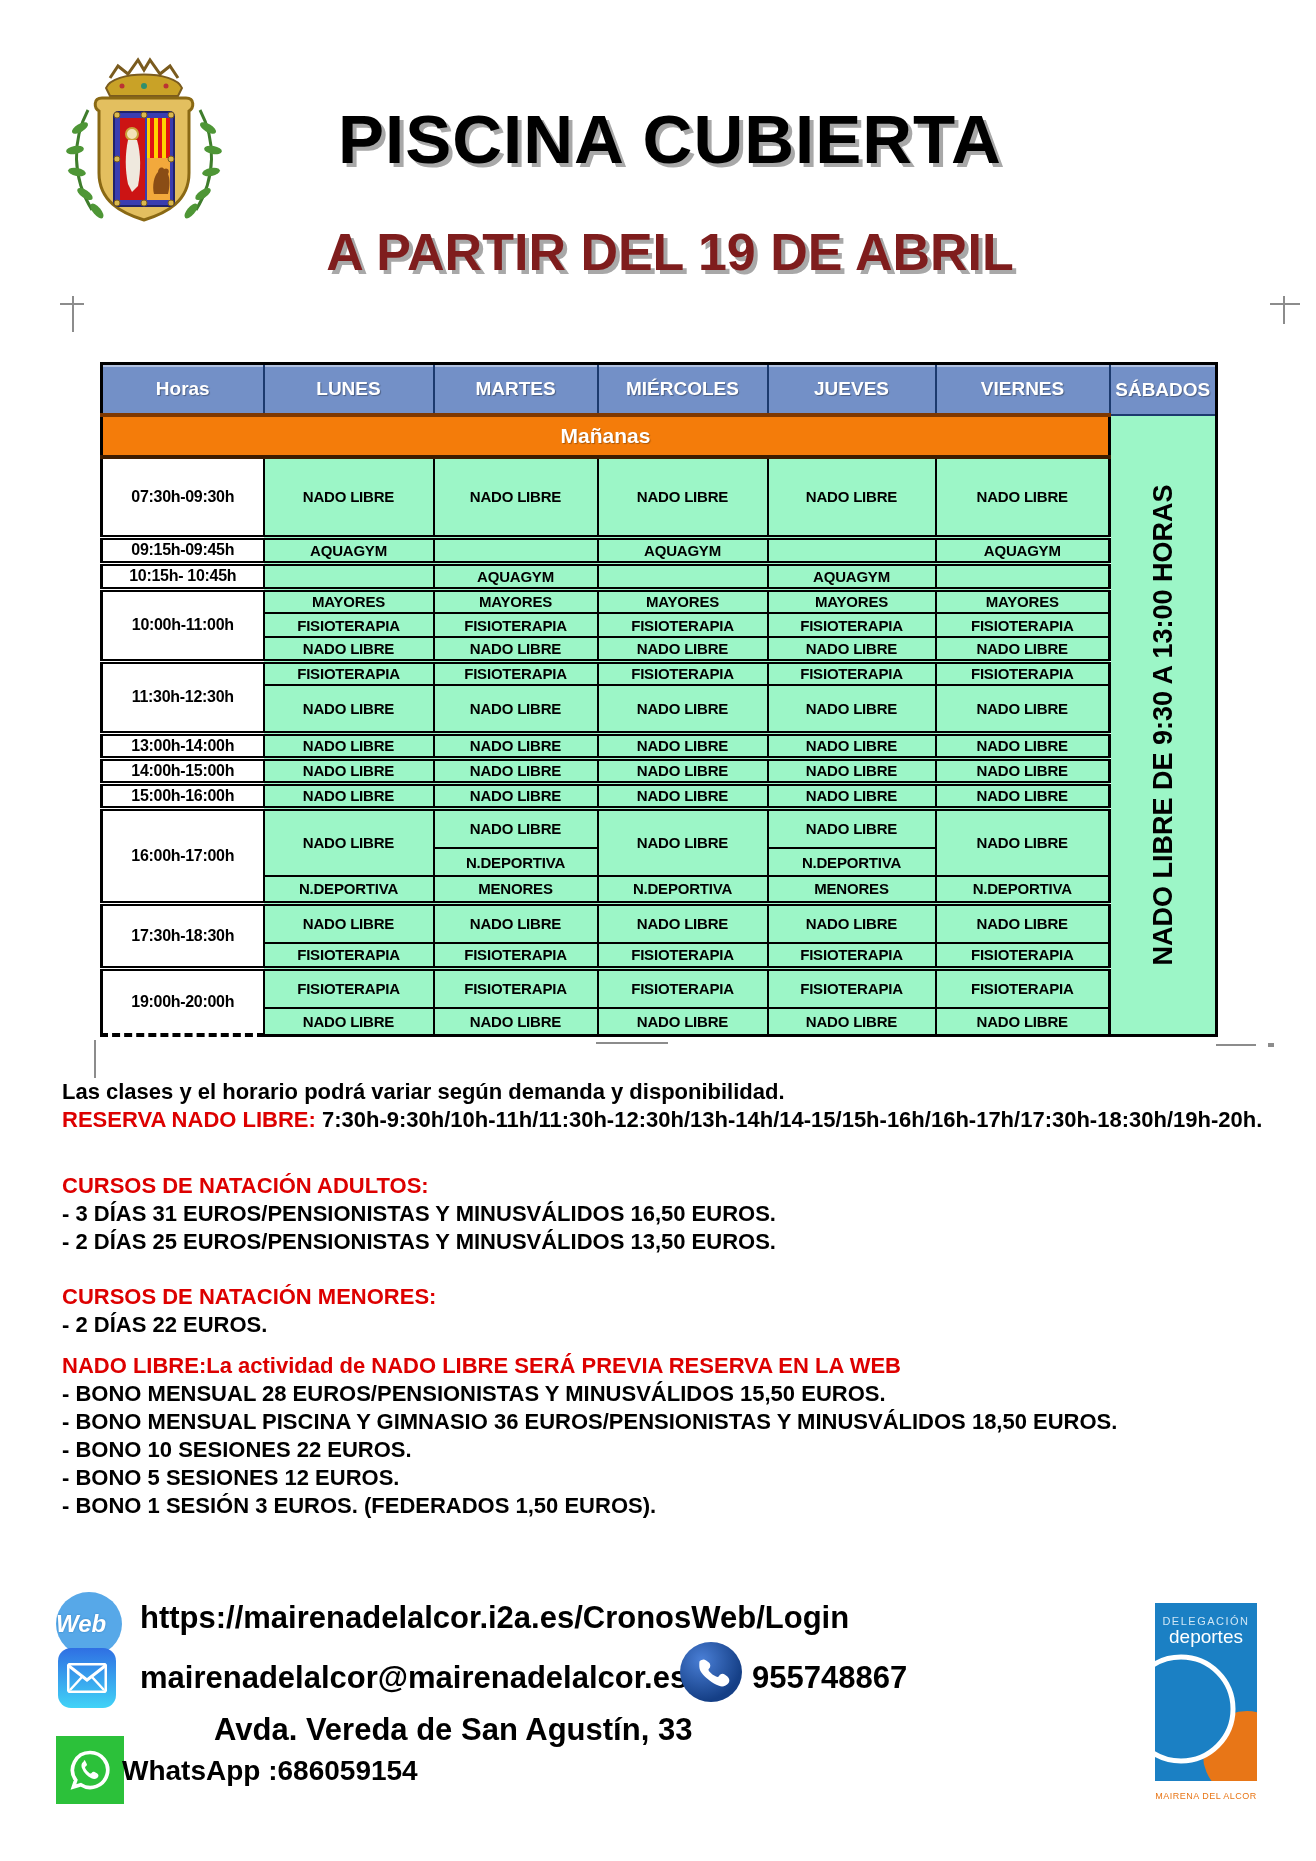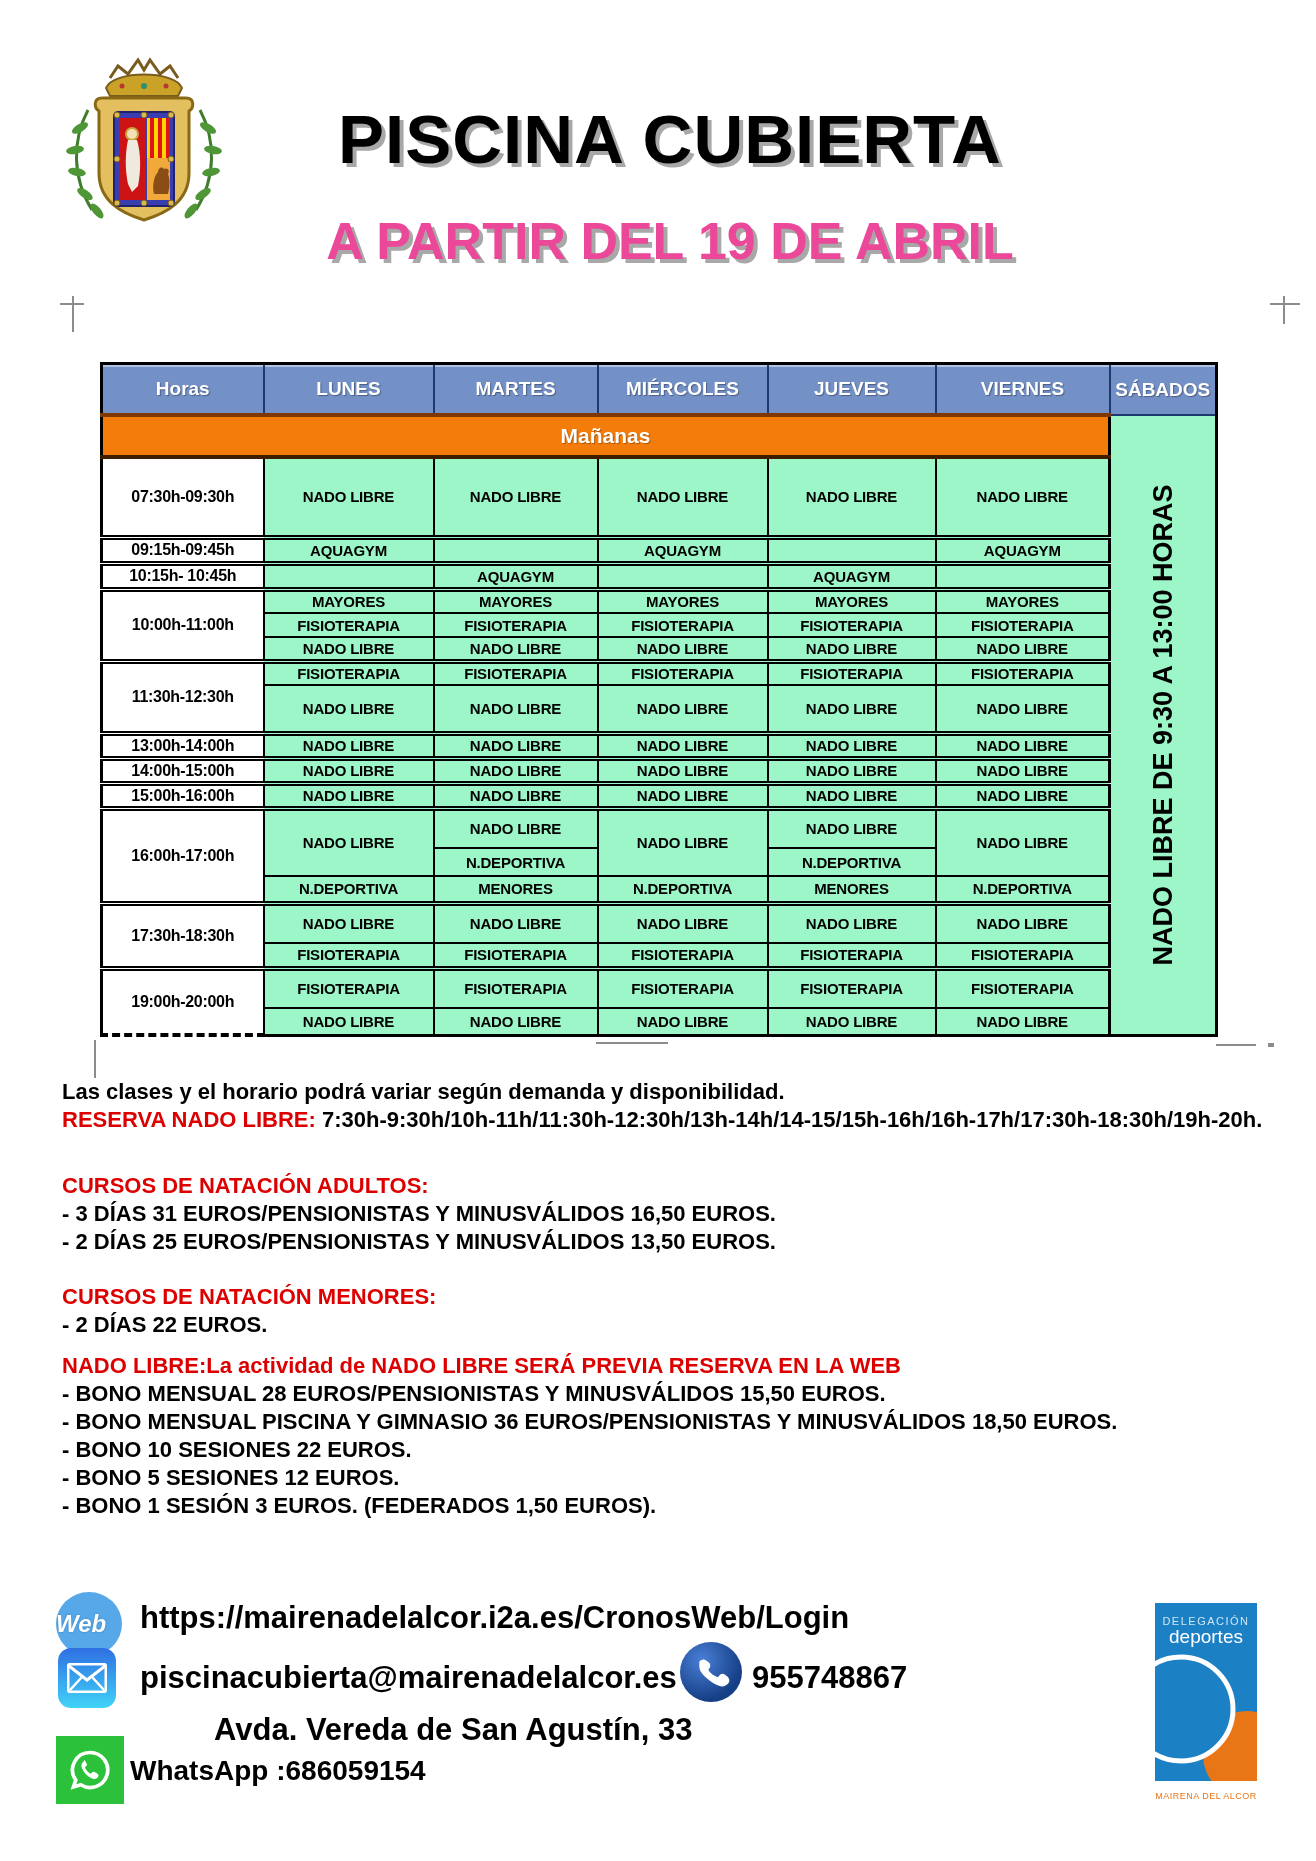--- a/index.html
+++ b/index.html
@@ -8,21 +8,21 @@
     font-family:"Liberation Sans","DejaVu Sans",sans-serif;overflow:hidden;color:#000;
   }
   
   .crest{position:absolute;left:58px;top:48px;width:172px;height:182px;}
   .titlewrap{position:absolute;left:230px;top:100px;width:880px;text-align:center;}
   .title{
     font-size:69px;font-weight:900;letter-spacing:1px;color:#000;
     text-shadow:4px 4px 0 #a8a8a8;white-space:nowrap;
   }
   .subtitle{
-    margin-top:32px;font-size:52px;font-weight:900;letter-spacing:0px;color:#ec4899;
+    margin-top:43px;font-size:52px;font-weight:900;letter-spacing:0px;color:#7f1d1d;
     text-shadow:4px 4px 0 #a8a8a8;white-space:nowrap;
   }
   
   .sched{
     position:absolute;left:100px;top:362px;width:1115px;
     border-collapse:collapse;table-layout:fixed;
     border:3px solid #000;
   }
   .sched th,.sched td{border:2px solid #000;padding:0;text-align:center;vertical-align:middle;}
   .sched th{
@@ -341,38 +341,38 @@
 </div>
 <div class="contact-text" style="left:140px;top:1600px;font-size:31px">https://mairenadelalcor.i2a.es/CronosWeb/Login</div>
 
 <div class="icon-mail">
   <svg width="40" height="30" viewBox="0 0 40 30">
     <rect x="1" y="1" width="38" height="28" rx="3" fill="none" stroke="#ffffff" stroke-width="3"></rect>
     <path d="M2,3 L20,17 L38,3" fill="none" stroke="#ffffff" stroke-width="3"></path>
     <path d="M3,27 L15,14 M37,27 L25,14" stroke="#ffffff" stroke-width="2.5"></path>
   </svg>
 </div>
-<div class="contact-text" style="left:140px;top:1660px;font-size:31px">piscinacubierta@mairenadelalcor.es</div>
+<div class="contact-text" style="left:140px;top:1660px;font-size:31px">mairenadelalcor@mairenadelalcor.es</div>
 
 <div class="icon-phone">
   <svg width="40" height="40" viewBox="0 0 100 100">
     <path d="M25,20 a12,12 0 0 1 17,0 l6,6 a10,10 0 0 1 -2,15 c-2,2 -2,4 0,7 c4,6 9,11 15,15 c3,2 5,2 7,0 a10,10 0 0 1 15,-2 l6,6 a12,12 0 0 1 0,17 c-6,6 -16,8 -24,3 c-16,-9 -30,-23 -39,-39 c-5,-8 -3,-18 -1,-28 z" fill="#ffffff" transform="rotate(-8 50 50)"></path>
   </svg>
 </div>
 <div class="contact-text" style="left:752px;top:1660px;font-size:31px">955748867</div>
 
 <div class="contact-text" style="left:214px;top:1712px;font-size:31px">Avda. Vereda de San Agustín, 33</div>
 
 <div class="icon-wa">
   <svg width="46" height="46" viewBox="0 0 100 100">
     <path d="M50,12 a38,38 0 1 1 -20,70 l-16,5 l5,-15 a38,38 0 0 1 31,-60 z" fill="none" stroke="#ffffff" stroke-width="8"></path>
     <path d="M36,32 c-4,2 -6,8 -3,15 c4,10 11,17 20,21 c7,3 13,1 15,-4 c1,-3 0,-5 -3,-7 l-6,-3 c-2,-1 -4,0 -5,2 c-1,2 -3,2 -5,1 c-4,-3 -7,-6 -9,-10 c-1,-2 -1,-4 1,-5 c2,-1 3,-3 2,-5 l-3,-6 c-1,-3 -3,-3 -4,1 z" fill="#ffffff"></path>
   </svg>
 </div>
-<div class="contact-text" style="left:130px;top:1755px;font-size:28px">WhatsApp :686059154</div>
+<div class="contact-text" style="left:122px;top:1755px;font-size:28px">WhatsApp :686059154</div>
 
 <div class="dlogo">
   <svg width="102" height="202" viewBox="0 0 102 202">
     <defs>
         <clipPath id="lr">
           <rect x="0" y="0" width="102" height="186"></rect>
         </clipPath>
       </defs>
     <rect x="0" y="0" width="102" height="186" fill="#1b80c4"></rect>
     <g clip-path="url(#lr)">

